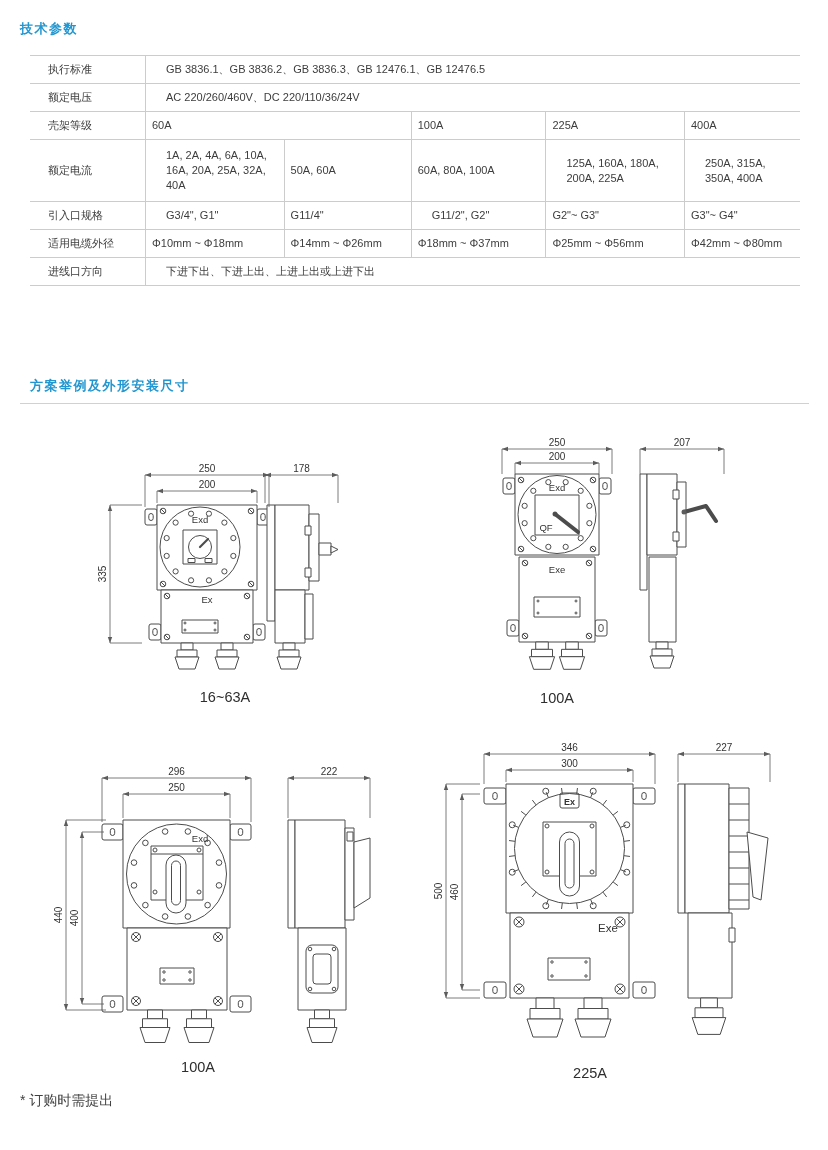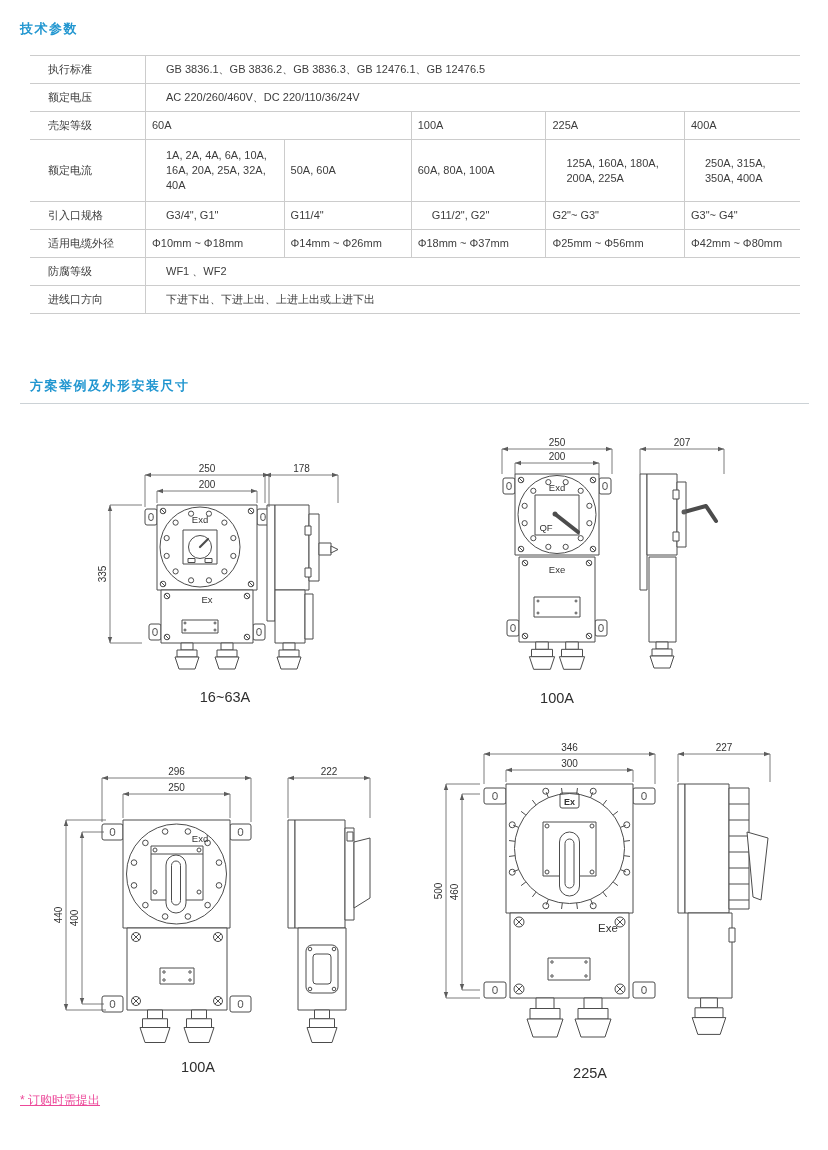--- a/index.html
+++ b/index.html
@@ -13,21 +13,21 @@
 #rule2{top:403px;}
 table.spec{position:absolute;left:30px;top:55px;width:770px;border-collapse:collapse;table-layout:fixed;
   font-size:11px;color:#3d3d3d;}
 table.spec td{border:1px solid var(--table_border,#ccc);height:28px;padding:3px 6px;vertical-align:middle;line-height:1.35;}
 table.spec td:first-child{border-left:0;}
 table.spec td:last-child{border-right:0;}
 table.spec td.lab{padding-left:18px;}
 table.spec td.val{padding-left:20px;}
 table.spec td.ctr{text-align:left;}
 tr.tall td{height:62px;}
-.foot{position:absolute;left:20px;top:1092px;font-size:12px;color:#ec4899;text-decoration:underline;}
+.foot{position:absolute;left:20px;top:1092px;font-size:14px;color:#404040;}
 .dwg{position:absolute;}
 .dwg .ln{stroke:var(--line,#4c4c4c);fill:none;stroke-width:1;stroke-linejoin:round;}
 .dwg .fw{fill:#fff;}
 .dwg .th2{stroke-width:2.2;stroke-linecap:round;}
 .dwg .th4{stroke-width:4;stroke-linecap:round;stroke-linejoin:round;}
 .dwg .dim{stroke:#5c5c5c;stroke-width:0.8;fill:none;}
 .dwg .arr{fill:#5c5c5c;stroke:none;}
 .dwg text{font-family:"Liberation Sans","DejaVu Sans",sans-serif;}
 .dwg .dimtxt{font-size:10px;fill:#333;}
 .dwg .lbl{font-size:9.5px;fill:#333;}
@@ -85,24 +85,20 @@
     </tr>
     <tr>
       <td class="lab">适用电缆外径</td>
       <td class="ctr">Φ10mm ~ Φ18mm</td>
       <td class="ctr">Φ14mm ~ Φ26mm</td>
       <td class="ctr">Φ18mm ~ Φ37mm</td>
       <td class="ctr">Φ25mm ~ Φ56mm</td>
       <td class="ctr">Φ42mm ~ Φ80mm</td>
     </tr>
     <tr>
-      <td class="lab">防腐等级</td>
-      <td class="val" colspan="5">WF1 、WF2</td>
-    </tr>
-    <tr>
       <td class="lab">进线口方向</td>
       <td class="val" colspan="5">下进下出、下进上出、上进上出或上进下出</td>
     </tr>
   </tbody>
     </table>
 
   <div class="sec-title" id="title2">方案举例及外形安装尺寸</div>
   <div class="rule" id="rule2"></div>
 
   <svg class="dwg" style="left:88px;top:448px" width="255" height="262" viewBox="0 0 255 262">

